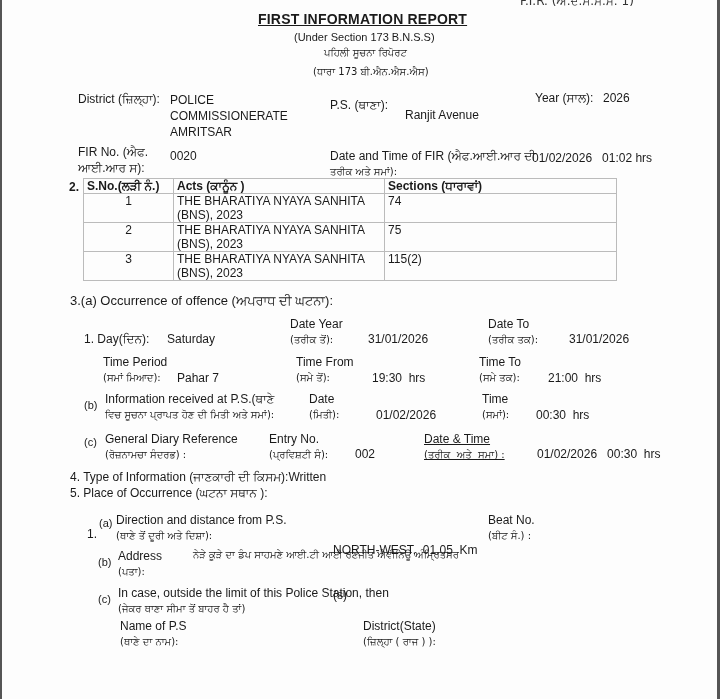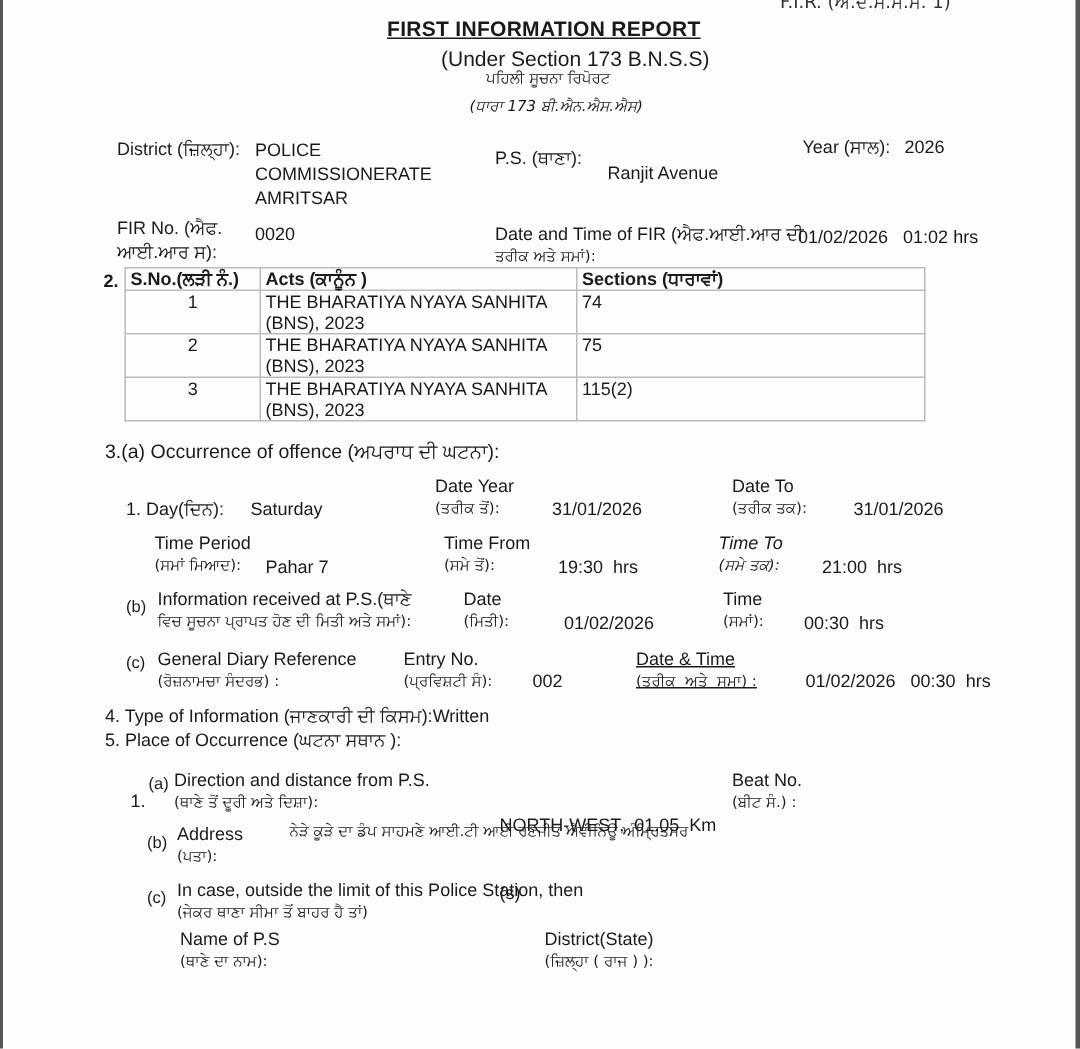--- a/index.html
+++ b/index.html
@@ -10,23 +10,23 @@
     color: #1a1a1a;
     position: relative;
     font-size: 12px;
   }
   .edge-left { position: absolute; left: 0; top: 0; width: 2px; height: 699px; background: #555; }
   .edge-right { position: absolute; right: 0; top: 0; width: 3px; height: 699px; background: #555; }
   .abs { position: absolute; white-space: nowrap; }
   .pa { font-family: "DejaVu Sans", sans-serif; font-size: 10px; }
   .top-cut { left: 520px; top: -6px; font-size: 12px; color: #333; }
   .title { left: 258px; top: 11px; font-size: 14px; font-weight: bold; text-decoration: underline; letter-spacing: 0.2px; text-align: right; }
-  .subtitle { left: 294px; top: 31px; font-size: 14px; }
+  .subtitle { left: 294px; top: 31px; font-size: 11px; }
   .pa-title { left: 324px; top: 47px; font-size: 10px; }
-  .pa-sub { left: 313px; top: 66px; font-size: 10px; font-style: italic; }
+  .pa-sub { left: 313px; top: 66px; font-size: 10px; }
 
   table.acts {
     position: absolute; left: 83px; top: 178px;
     border-collapse: collapse; font-size: 12px;
   }
   table.acts td, table.acts th {
     border: 1px solid #bbb; padding: 0 3px; vertical-align: top; line-height: 14px;
     font-weight: normal; text-align: left;
   }
   table.acts th { font-weight: bold; }
@@ -125,21 +125,21 @@
 <div class="abs" style="left:103px; top:354px; line-height:16px;">
   <div>Time Period</div>
   <div class="pa">(ਸਮਾਂ ਮਿਆਦ):</div>
 </div>
 <div class="abs" style="left:177px; top:371px;">Pahar 7</div>
 <div class="abs" style="left:296px; top:354px; line-height:16px;">
   <div>Time From</div>
   <div class="pa">(ਸਮੇ ਤੋਂ):</div>
 </div>
 <div class="abs" style="left:372px; top:371px; white-space:pre;">19:30  hrs</div>
-<div class="abs" style="left:479px; top:354px; line-height:16px;font-style:italic;">
+<div class="abs" style="left:479px; top:354px; line-height:16px;">
   <div>Time To</div>
   <div class="pa">(ਸਮੇ ਤਕ):</div>
 </div>
 <div class="abs" style="left:548px; top:371px; white-space:pre;">21:00  hrs</div>
 
 <div class="abs sup" style="left:84px; top:399px;">(b)</div>
 <div class="abs" style="left:105px; top:391px; line-height:16px;">
   <div>Information received at P.S.(ਥਾਣੇ</div>
   <div class="pa">ਵਿਚ ਸੂਚਨਾ ਪ੍ਰਾਪਤ ਹੋਣ ਦੀ ਮਿਤੀ ਅਤੇ ਸਮਾਂ):</div>
 </div>

